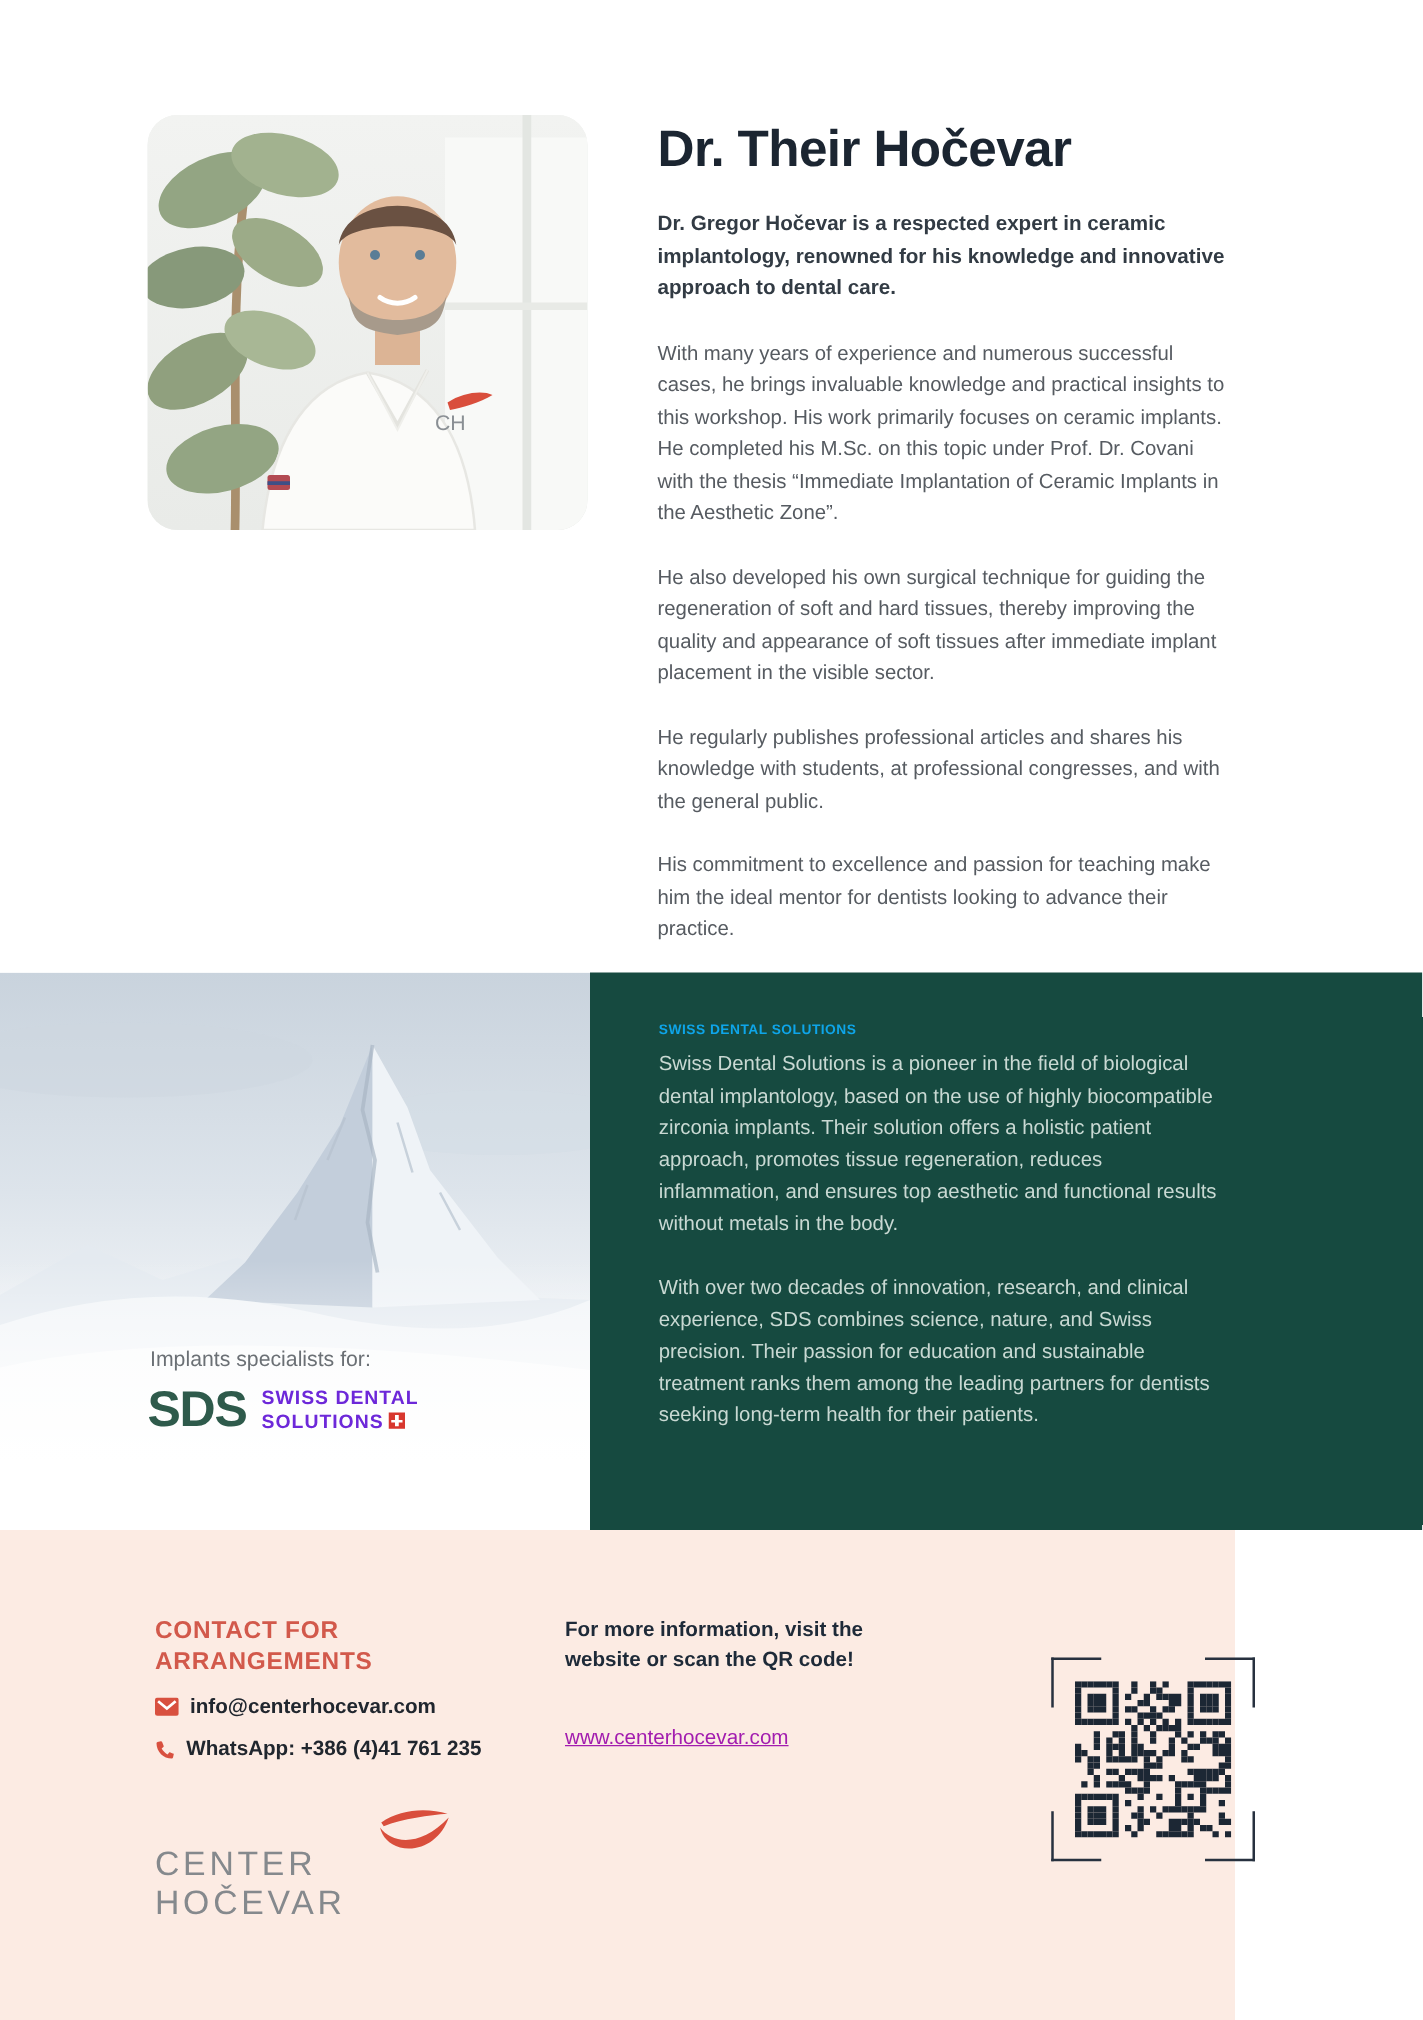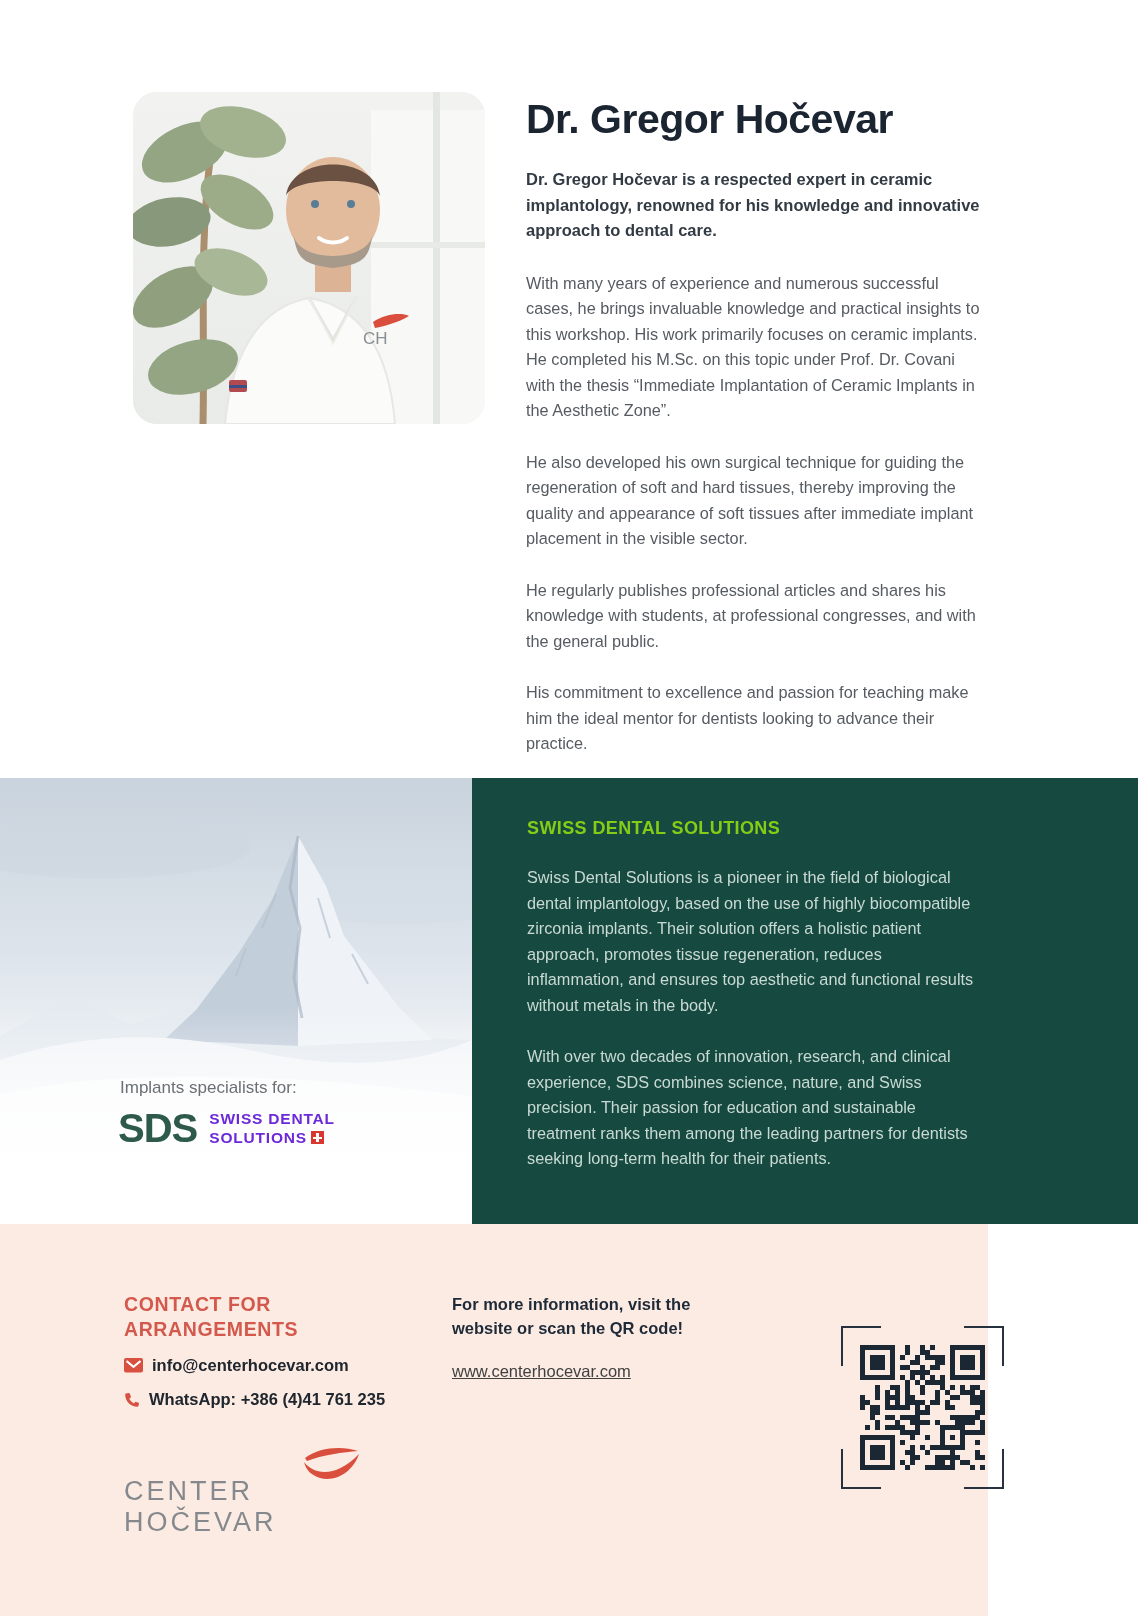--- a/index.html
+++ b/index.html
@@ -1,59 +1,59 @@
 <!DOCTYPE html>
 <html><head>
 <meta charset="utf-8">
 <style>
   html,body{margin:0;padding:0;background:#ffffff;}
   .page{position:relative;width:1138px;height:1616px;background:#ffffff;
         font-family:"Liberation Sans",sans-serif;overflow:hidden;}
 
   
   .hero{position:absolute;left:0;top:0;width:1138px;height:778px;background:#fff;}
-  .photo{position:absolute;left:133px;top:92px;width:352px;height:332px;
+  .photo{position:absolute;left:118px;top:92px;width:352px;height:332px;
          border-radius:24px;overflow:hidden;background:#eef0ee;}
   .photo svg{display:block;}
   .hero-col{position:absolute;left:526px;top:96px;width:460px;}
   .hero-col h1{margin:0 0 24px;font-size:41px;font-weight:bold;color:#1b2531;letter-spacing:-0.5px;}
   .intro{margin:0 0 27px;font-size:16.5px;font-weight:bold;color:#323b44;line-height:25.5px;}
   .bp{margin:0 0 26px;font-size:16.3px;color:#565b61;line-height:25.5px;}
 
   
   .band{position:absolute;left:0;top:778px;width:1138px;height:446px;}
   .band-left{position:absolute;left:0;top:0;width:472px;height:446px;background:#fff;overflow:hidden;}
   .certified{position:absolute;left:120px;top:300px;font-size:17px;color:#6b7075;}
   .sds-logo{position:absolute;left:118px;top:330px;display:flex;align-items:center;gap:12px;}
   .sds-abbr{font-size:40px;font-weight:bold;color:#2e5a4b;letter-spacing:-1px;line-height:40px;}
   .sds-words{font-size:15.5px;color:#6d28d9;letter-spacing:0.8px;line-height:19px;font-weight:bold;}
   .swiss-cross{display:inline-block;position:relative;width:13px;height:13px;background:#d8372e;
                vertical-align:-1px;margin-left:4px;}
   .swiss-cross::before{content:"";position:absolute;left:5.5px;top:2px;width:2.5px;height:9px;background:#fff;}
   .swiss-cross::after{content:"";position:absolute;top:5.5px;left:2px;height:2.5px;width:9px;background:#fff;}
   .band-right{position:absolute;left:472px;top:0;width:666px;height:446px;background:#164a40;
               box-sizing:border-box;padding:40px 80px 0 55px;}
-  .band-right h2{margin:0 0 26px;font-size:18px;color:#84cc16;letter-spacing:0.4px;font-weight:bold;}
+  .band-right h2{margin:0 0 9px;font-size:11px;color:#0ea5e9;letter-spacing:0.4px;font-weight:bold;}
   .gp{margin:0 0 26px;font-size:16.3px;color:#c9d9d3;line-height:25.5px;width:452px;}
 
   
   .footer{position:absolute;left:0;top:1224px;width:988px;height:392px;background:#fcebe3;}
   .contact-h{position:absolute;left:124px;top:68px;width:220px;margin:0;
              font-size:19.5px;font-weight:bold;color:#d2594b;line-height:25px;letter-spacing:0.6px;}
   .c-row{position:absolute;left:124px;display:flex;align-items:center;gap:9px;
          font-size:16.5px;font-weight:bold;color:#20262e;cursor:pointer;}
   .c-row.email{top:132px;}
   .c-row.phone{top:166px;}
   .c-row svg{flex:0 0 auto;}
   .brand{position:absolute;left:124px;top:252px;width:300px;}
   .brand-text{font-size:27px;color:#85898d;letter-spacing:3px;word-spacing:14px;}
   .brand-smile{position:absolute;left:176px;top:-32px;}
   .info-col{position:absolute;left:452px;top:68px;width:268px;}
   .info-text{margin:0;font-size:16.5px;font-weight:bold;color:#1e2a38;line-height:24px;}
-  .site-link{display:inline-block;margin-top:22px;font-size:16.5px;color:#404040;
+  .site-link{display:inline-block;margin-top:41px;font-size:16.5px;color:#a21caf;
              text-decoration:underline;cursor:pointer;}
   .qr-frame{position:absolute;left:841px;top:102px;width:163px;height:163px;}
   .qc{position:absolute;width:38px;height:38px;}
   .qc.tl{left:0;top:0;border-top:2px solid #27313f;border-left:2px solid #27313f;}
   .qc.tr{right:0;top:0;border-top:2px solid #27313f;border-right:2px solid #27313f;}
   .qc.bl{left:0;bottom:0;border-bottom:2px solid #27313f;border-left:2px solid #27313f;}
   .qc.br{right:0;bottom:0;border-bottom:2px solid #27313f;border-right:2px solid #27313f;}
   .qr-frame svg{position:absolute;left:19px;top:19px;}
 </style>
 </head>
@@ -99,21 +99,21 @@
           <path d="M186 146 C194 152 206 152 214 146" stroke="#fff" stroke-width="4" fill="none" stroke-linecap="round"></path>
           <path d="M240 230 C252 222 268 220 276 224 C266 230 252 234 242 236 Z" fill="#d94e3c"></path>
           <text x="230" y="252" font-size="17" fill="#8a8f94" font-family="Liberation Sans, sans-serif">CH</text>
           <rect x="96" y="288" width="18" height="12" rx="2" fill="#b24a52"></rect>
           <rect x="96" y="293" width="18" height="3" fill="#3e4f86"></rect>
         </g>
       </svg>
     </div>
 
     <div class="hero-col">
-      <h1>Dr. Gregor Hočevar</h1>
+      <h1>Dr. Their Hočevar</h1>
       <p class="intro">Dr. Gregor Hočevar is a respected expert in ceramic implantology, renowned for his knowledge and innovative approach to dental care.</p>
       <p class="bp">With many years of experience and numerous successful cases, he brings invaluable knowledge and practical insights to this workshop. His work primarily focuses on ceramic implants. He completed his M.Sc. on this topic under Prof. Dr. Covani with the thesis “Immediate Implantation of Ceramic Implants in the Aesthetic Zone”.</p>
       <p class="bp">He also developed his own surgical technique for guiding the regeneration of soft and hard tissues, thereby improving the quality and appearance of soft tissues after immediate implant placement in the visible sector.</p>
       <p class="bp">He regularly publishes professional articles and shares his knowledge with students, at professional congresses, and with the general public.</p>
       <p class="bp">His commitment to excellence and passion for teaching make him the ideal mentor for dentists looking to advance their practice.</p>
     </div>
   </section>
 
   <section class="band">
     <div class="band-left">

